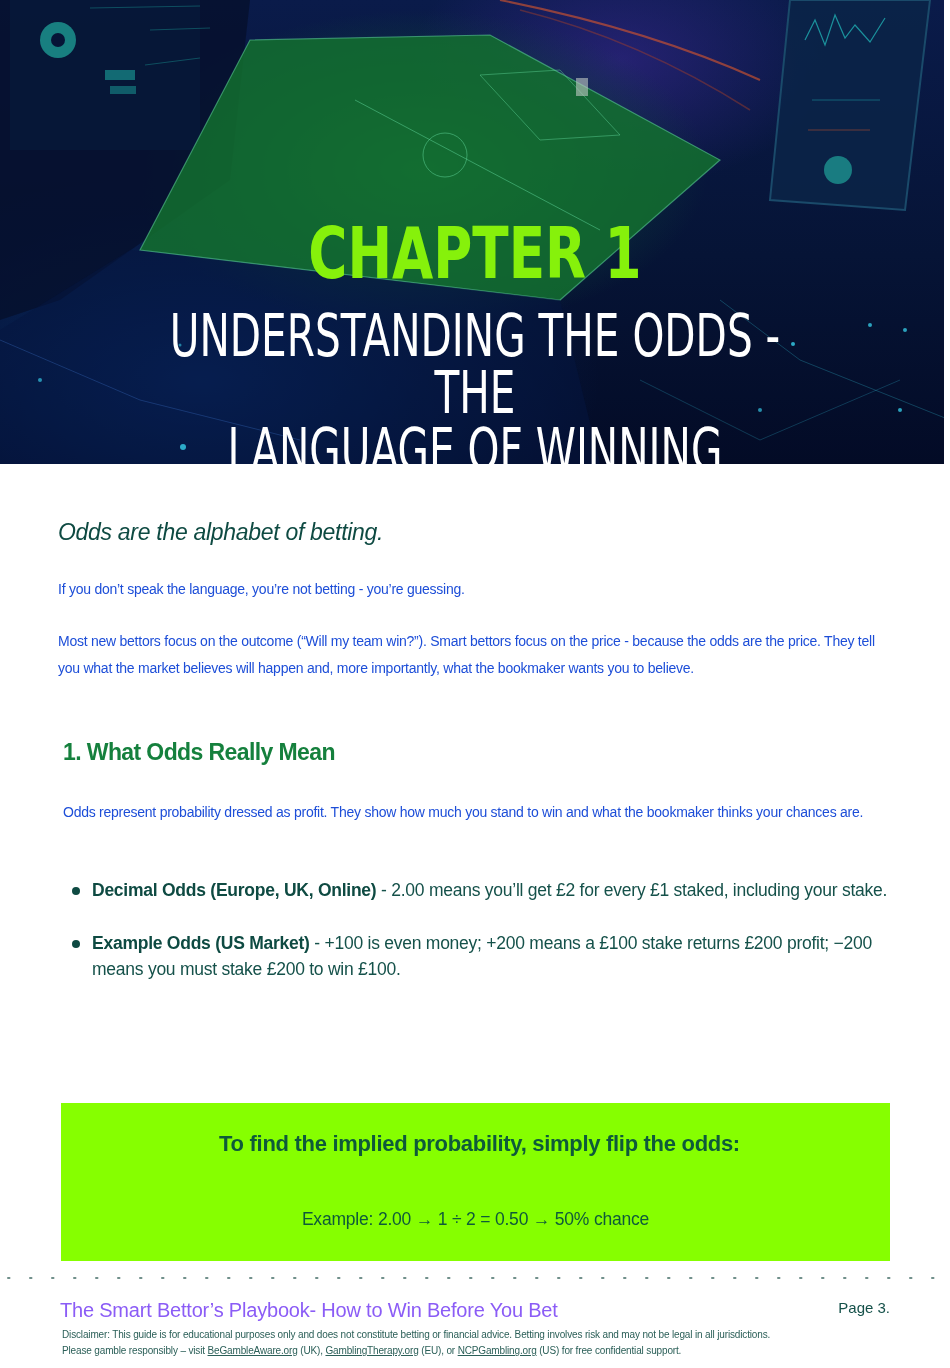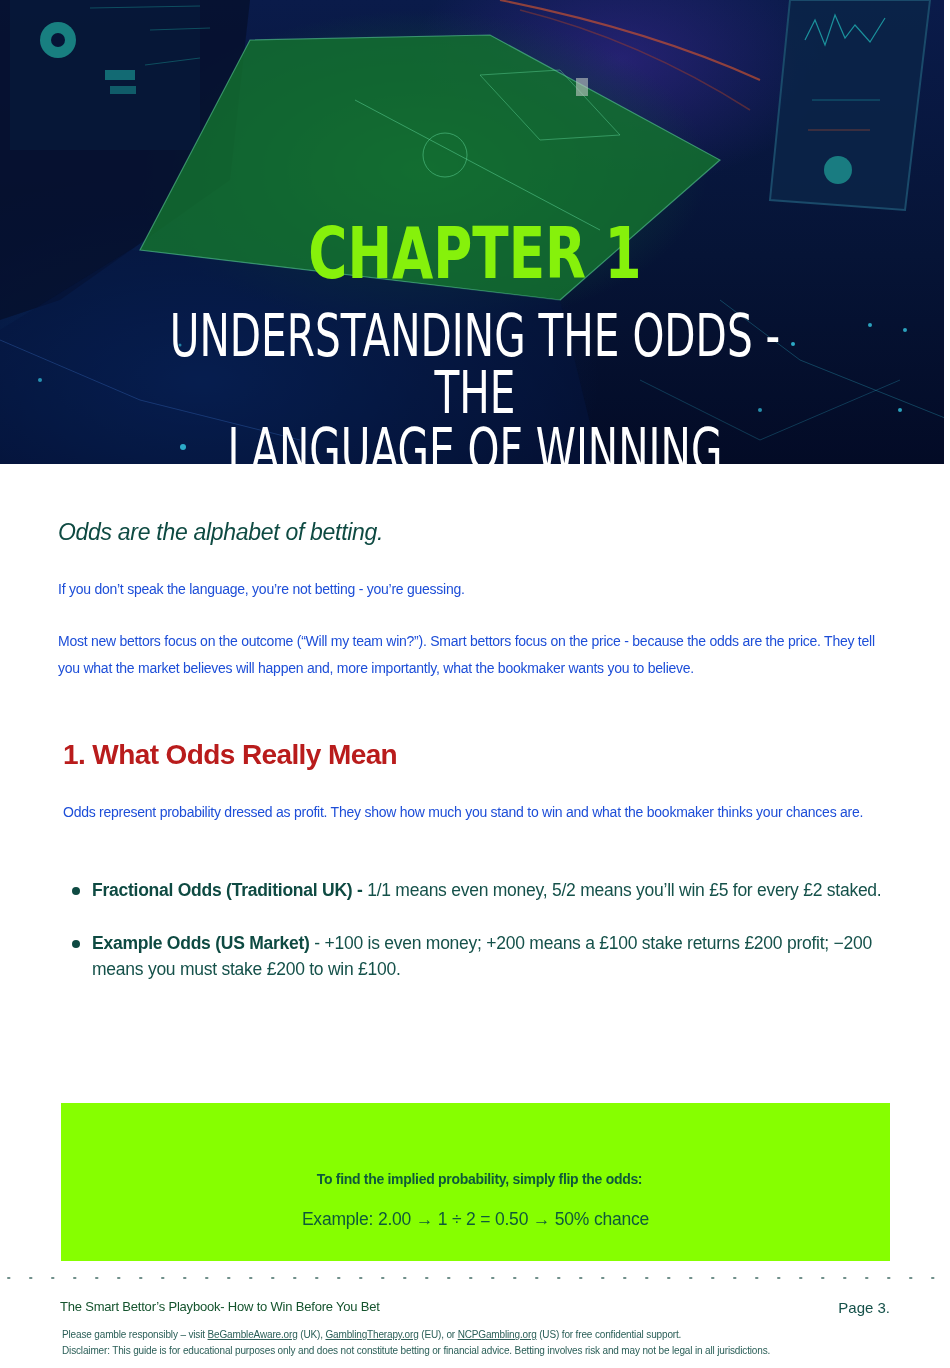--- a/index.html
+++ b/index.html
@@ -31,40 +31,40 @@
 
   
   .content { position: absolute; left: 0; top: 464px; width: 950px; }
   .intro-italic {
     position: absolute; left: 58px; top: 55px; font-style: italic; font-size: 23px; color: #0e4a42;
     letter-spacing: -0.3px;
   }
   .p { position: absolute; font-size: 14px; line-height: 26.5px; color: #1d4ed8; letter-spacing: -0.25px; }
   .p1 { left: 58px; top: 112px; }
   .p2 { left: 58px; top: 164px; width: 820px; }
-  .h2 { position: absolute; left: 63px; top: 275px; font-size: 28px; font-weight: bold; color: #b91c1c; letter-spacing: -0.6px; }
+  .h2 { position: absolute; left: 63px; top: 275px; font-size: 23px; font-weight: bold; color: #15803d; letter-spacing: -0.6px; }
   .p3 { left: 63px; top: 335px; width: 830px; }
 
   .bullets { position: absolute; left: 70px; top: 413px; width: 820px; list-style: none; }
   .bullets li { position: relative; padding-left: 22px; font-size: 17.5px; line-height: 26.5px; color: #15514a; margin-bottom: 26px; letter-spacing: -0.25px; }
   .bullets li .dot { position: absolute; left: 2px; top: 10px; width: 8px; height: 8px; border-radius: 50%; background: #0e4a42; }
   .bullets li b { color: #0e4a42; }
 
   .callout {
     position: absolute; left: 61px; top: 639px; width: 829px; height: 158px; background: #86ff00;
     text-align: center; color: #0e5a3a;
   }
-  .callout .c-title { position: absolute; left: 8px; right: 0; top: 28px; font-size: 14px; font-weight: bold; letter-spacing: -0.3px; margin-top: 40px; }
+  .callout .c-title { position: absolute; left: 8px; right: 0; top: 28px; font-size: 22px; font-weight: bold; letter-spacing: -0.3px; }
   .callout .c-line { position: absolute; left: 0; right: 0; font-size: 17.5px; letter-spacing: -0.2px; }
   .callout .c1 { top: 80px; }
   .callout .c2 { top: 106px; }
 
   
   .dots { position: absolute; left: 0; top: 1275px; width: 950px; height: 6px; }
-  .footer-title { position: absolute; left: 60px; top: 1299px; font-size: 13px; color: #14532d; letter-spacing: -0.2px; }
+  .footer-title { position: absolute; left: 60px; top: 1299px; font-size: 20px; color: #8b5cf6; letter-spacing: -0.2px; }
   .footer-page { position: absolute; right: 60px; top: 1299px; font-size: 15px; color: #15514a; }
   .disclaimer { position: absolute; left: 62px; top: 1327px; width: 860px; font-size: 10px; line-height: 16px; color: #2b5f58; letter-spacing: -0.15px; }
   .disclaimer a { color: #2b5f58; text-decoration: underline; }
 </style>
 </head>
 <body>
 
 <div class="hero">
   <svg class="bg" width="950" height="464" viewBox="0 0 950 464">
 
@@ -120,37 +120,37 @@
   <div class="intro-italic">Odds are the alphabet of betting.</div>
   <div class="p p1">If you don’t speak the language, you’re not betting - you’re guessing.</div>
   <div class="p p2">Most new bettors focus on the outcome (“Will my team win?”). Smart bettors focus on the price - because the odds are the price. They tell you what the market believes will happen and, more importantly, what the bookmaker wants you to believe.</div>
 
   <div class="h2">1. What Odds Really Mean</div>
   <div class="p p3">Odds represent probability dressed as profit. They show how much you stand to win and what the bookmaker thinks your chances are.</div>
 
   <ul class="bullets">
     <li>
       <span class="dot"></span>
-      <b>Fractional Odds (Traditional UK) -</b><span> 1/1 means even money, 5/2 means you’ll win £5 for every £2 staked.</span>
+      <b>Decimal Odds (Europe, UK, Online)</b><span> - 2.00 means you’ll get £2 for every £1 staked, including your stake.</span>
     </li>
     <li>
       <span class="dot"></span>
       <b>Example Odds (US Market)</b><span> - +100 is even money; +200 means a £100 stake returns £200 profit; −200 means you must stake £200 to win £100.</span>
     </li>
   </ul>
 
   <div class="callout">
     <div class="c-title">To find the implied probability, simply flip the odds:</div>
     <div class="c-line c2">Example: 2.00 → 1 ÷ 2 = 0.50 → 50% chance</div>
   </div>
 </div>
 
 <svg class="dots" width="950" height="6">
   <line x1="8" y1="3" x2="945" y2="3" stroke="#6f8f8a" stroke-width="2" stroke-dasharray="1.5 20.5" stroke-linecap="round"></line>
 </svg>
 <div class="footer-title">The Smart Bettor’s Playbook- How to Win Before You Bet</div>
 <div class="footer-page">Page 3.</div>
 <div class="disclaimer">
+  <div>Disclaimer: This guide is for educational purposes only and does not constitute betting or financial advice. Betting involves risk and may not be legal in all jurisdictions.</div>
   <div>
     <span>Please gamble responsibly – visit </span><a>BeGambleAware.org</a><span> (UK), </span><a>GamblingTherapy.org</a><span> (EU), or </span><a>NCPGambling.org</a><span> (US) for free confidential support.</span>
   </div>
-  <div>Disclaimer: This guide is for educational purposes only and does not constitute betting or financial advice. Betting involves risk and may not be legal in all jurisdictions.</div>
 </div>
 
 </body></html>

